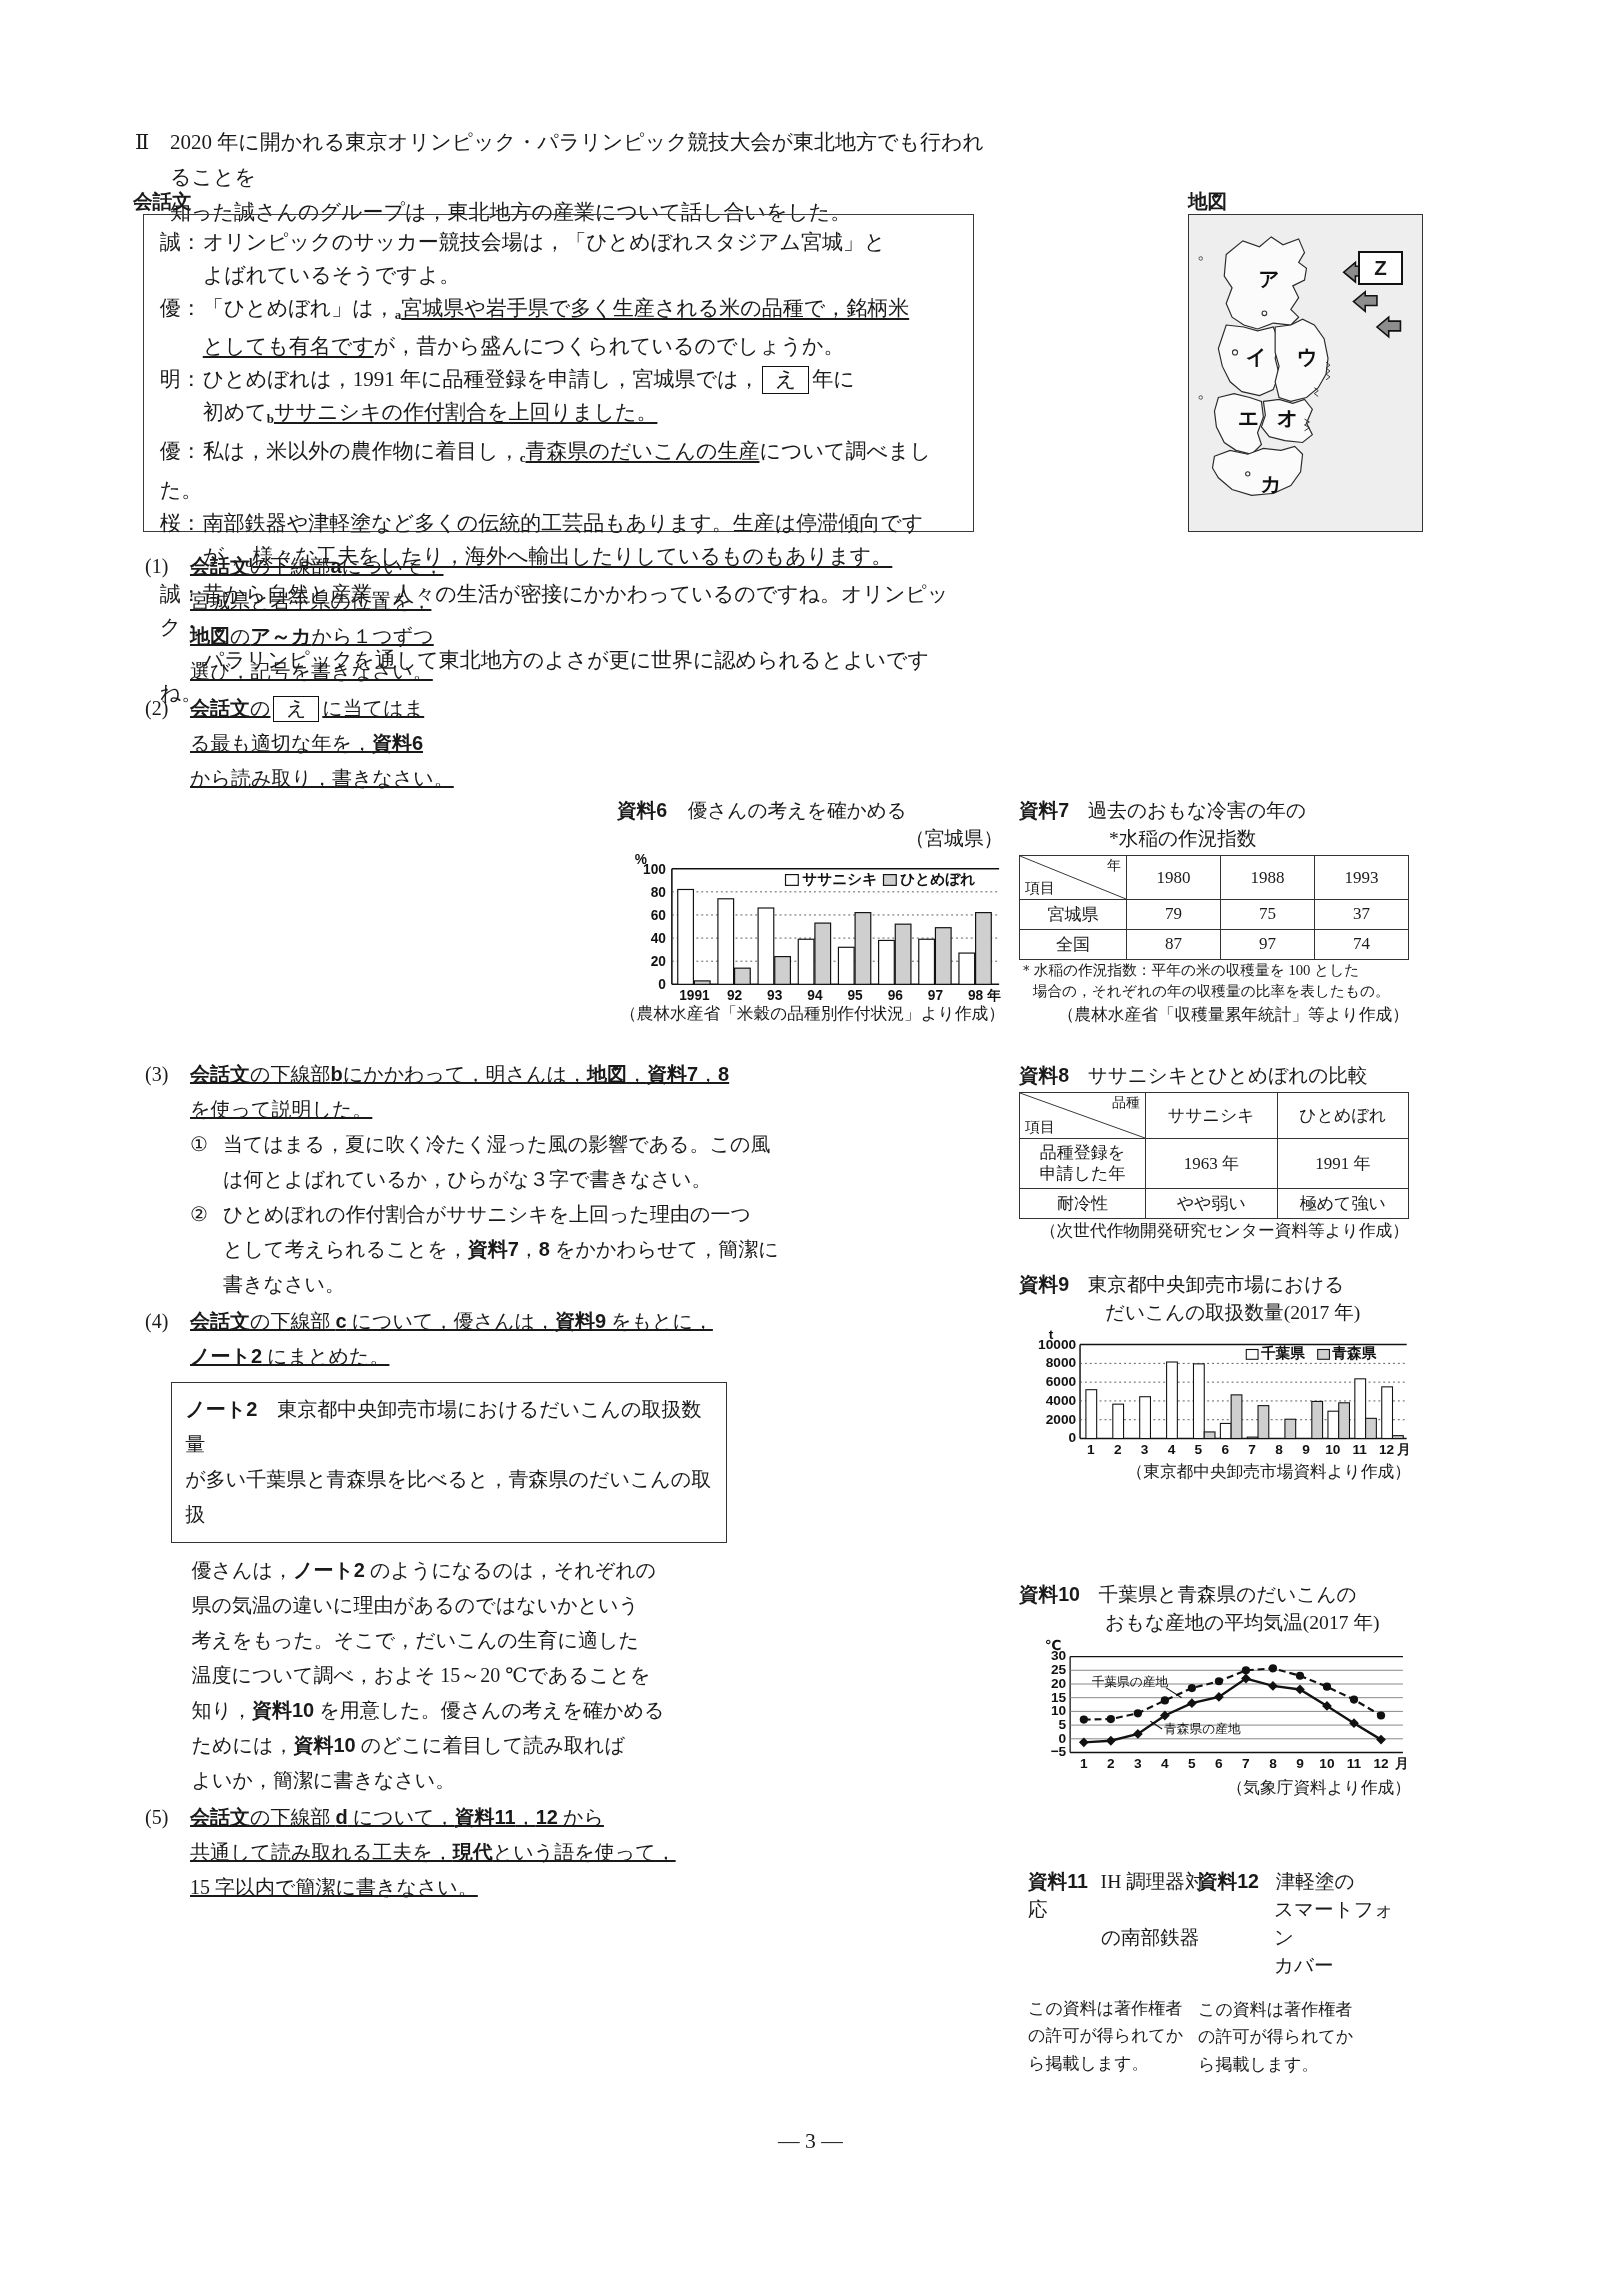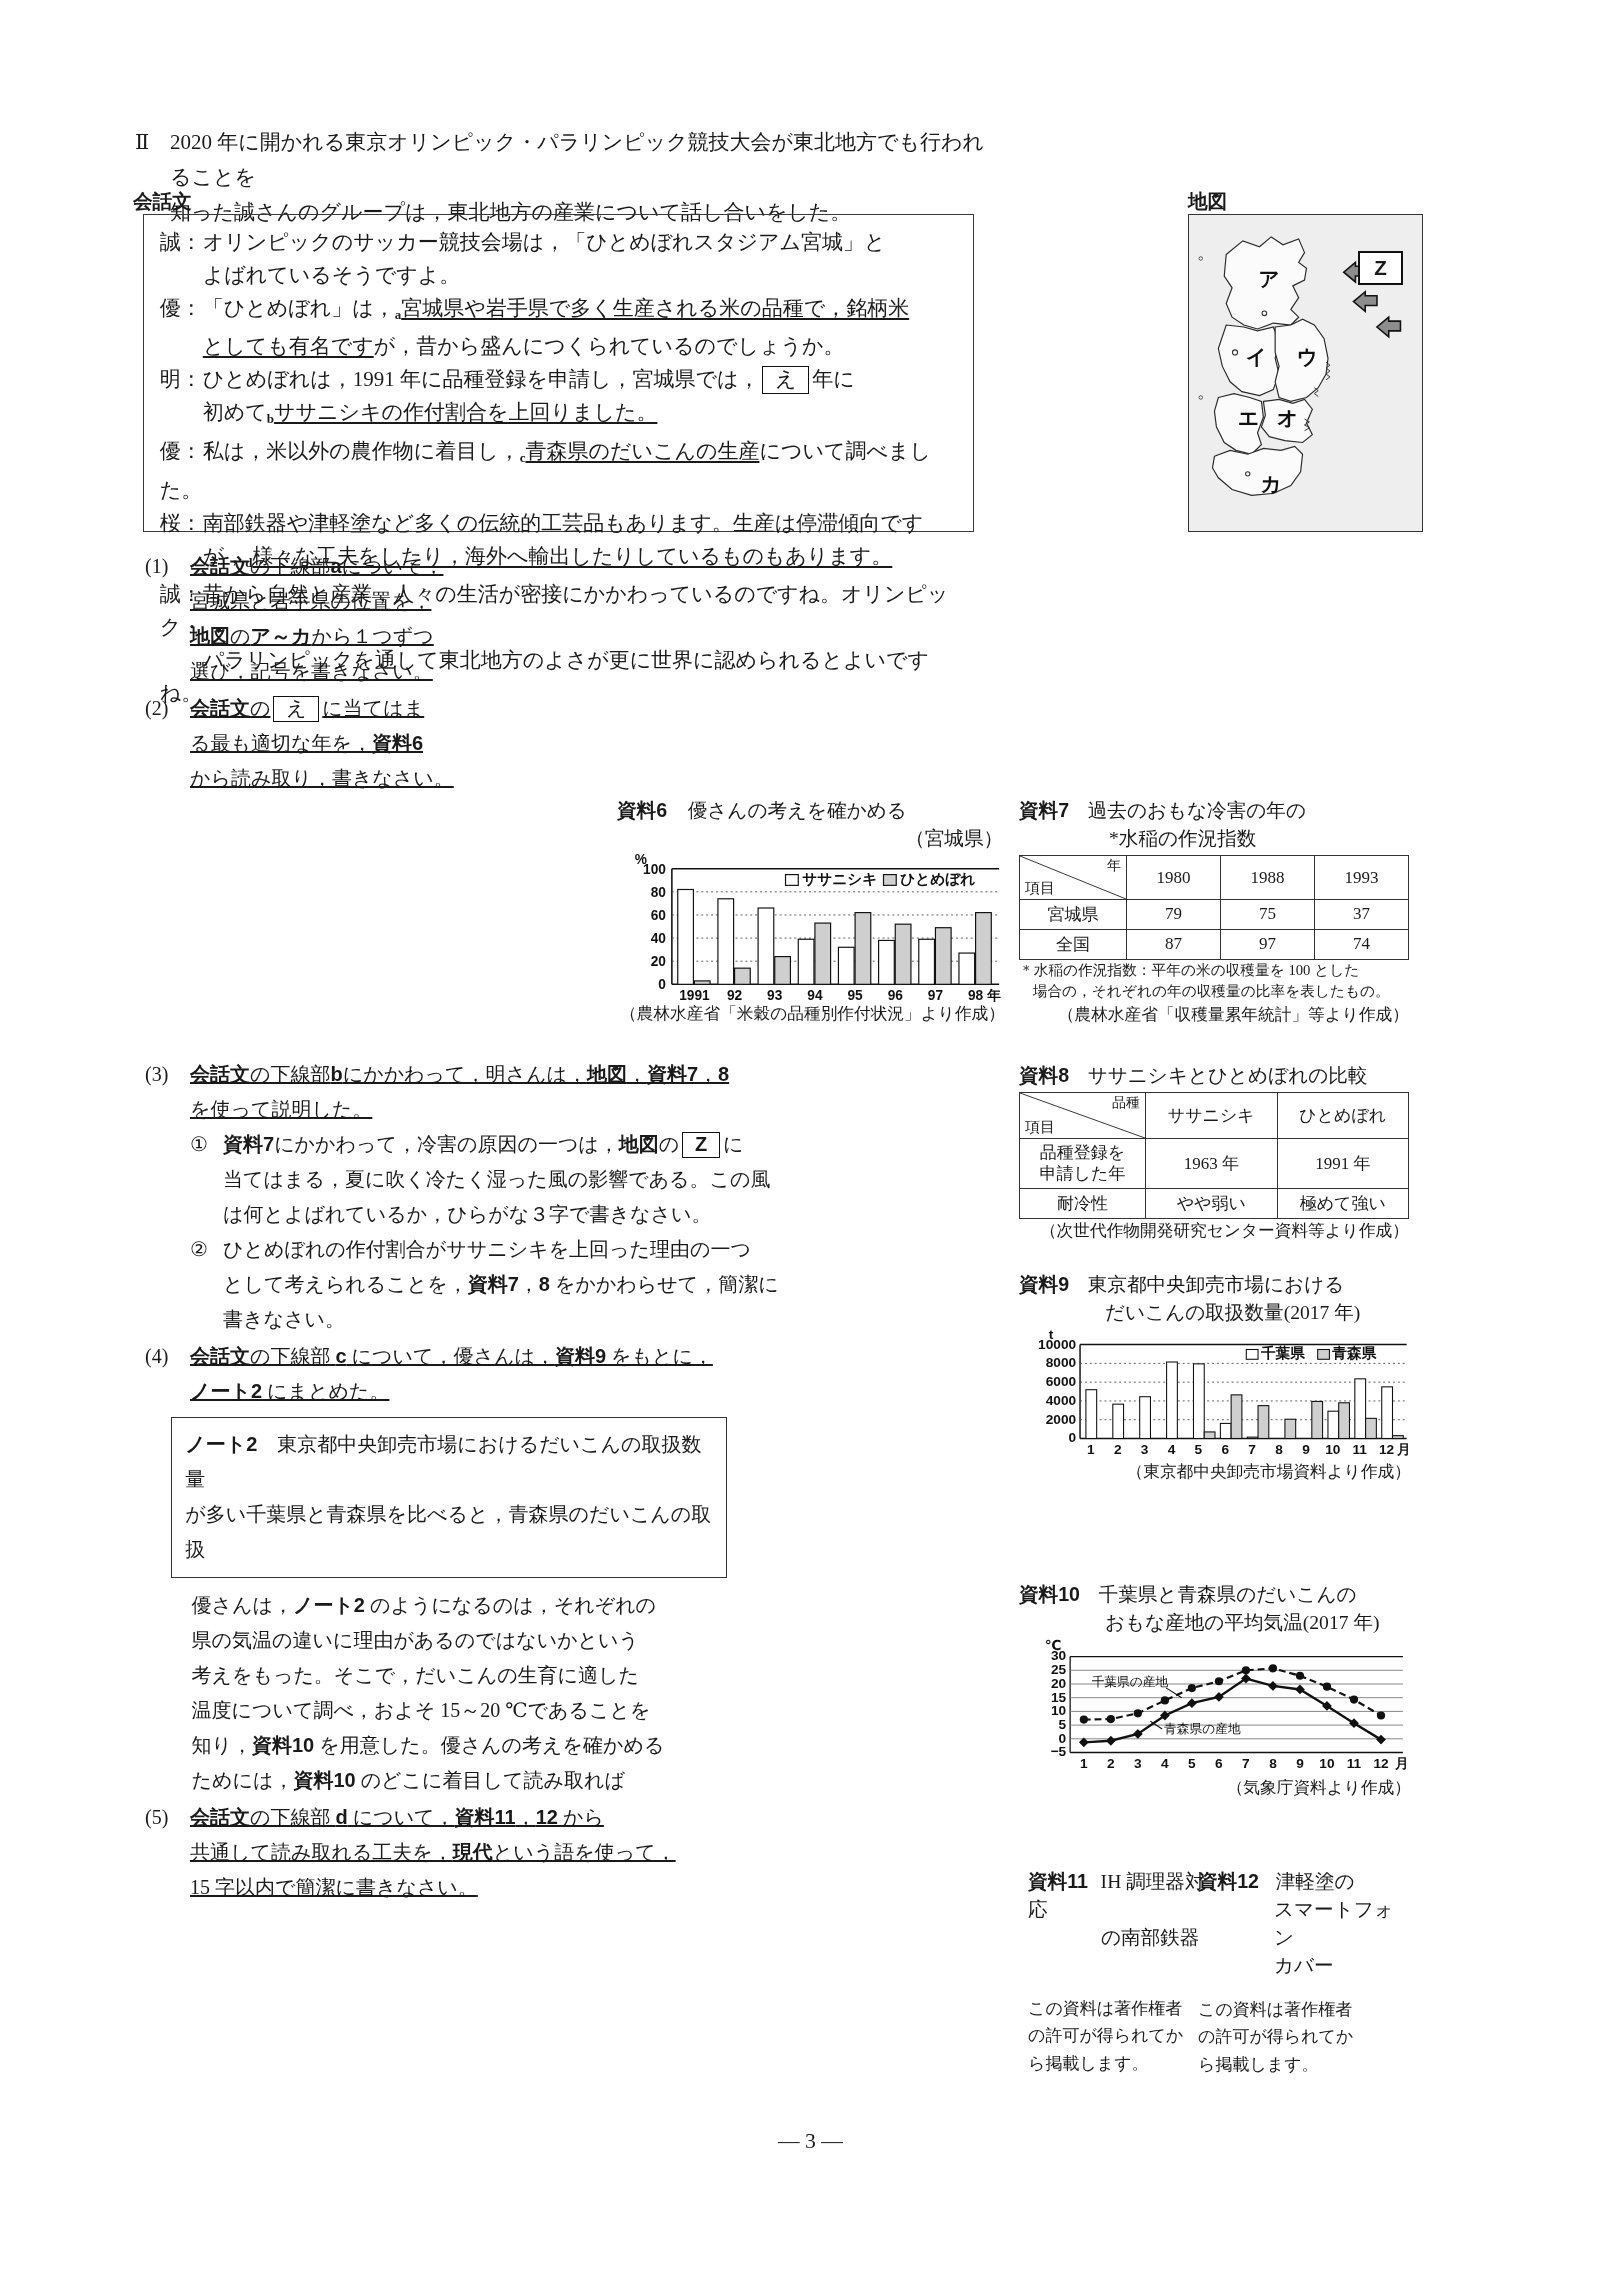--- a/index.html
+++ b/index.html
@@ -166,21 +166,20 @@
 
     <div class="q">
       <span class="qn">(3)</span>
       <div class="qb" style="margin-left:45px;">
         <div><span class="bold sans">会話文</span>の下線部<span class="bold sans">b</span>にかかわって，明さんは，<span class="bold sans">地図</span>，<span class="bold sans">資料7</span>，<span class="bold sans">8</span></div>
         <div>を使って説明した。</div>
       </div>
       <div class="sq" style="margin-left:45px;">
         <span class="sqn">①</span>
         <div class="sqb">
-          <div><span class="bold sans">資料7</span>にかかわって，冷害の原因の一つは，<span class="bold sans">地図</span>の<span class="boxchar sans" style="font-weight:bold;">Z</span>に</div>
           <div>当てはまる，夏に吹く冷たく湿った風の影響である。この風</div>
           <div>は何とよばれているか，ひらがな３字で書きなさい。</div>
         </div>
       </div>
       <div class="sq" style="margin-left:45px;">
         <span class="sqn">②</span>
         <div class="sqb">
           <div>ひとめぼれの作付割合がササニシキを上回った理由の一つ</div>
           <div>として考えられることを，<span class="bold sans">資料7</span>，<span class="bold sans">8</span> をかかわらせて，簡潔に</div>
           <div>書きなさい。</div>
@@ -201,20 +200,21 @@
       <div>が多い千葉県と青森県を比べると，青森県のだいこんの取扱</div>
     </div>
 
     <div id="note-after" style="width:519px;margin-left:25.5px;">
       <div style="text-indent:1.05em;">優さんは，<span class="bold sans">ノート2</span> のようになるのは，それぞれの</div>
       <div>県の気温の違いに理由があるのではないかという</div>
       <div>考えをもった。そこで，だいこんの生育に適した</div>
       <div>温度について調べ，およそ 15～20 ℃であることを</div>
       <div>知り，<span class="bold sans">資料10</span> を用意した。優さんの考えを確かめる</div>
       <div>ためには，<span class="bold sans">資料10</span> のどこに着目して読み取れば</div>
+      <div>よいか，簡潔に書きなさい。</div>
     </div>
 
     <div class="q" style="margin-left:0;margin-top:2px;width:549px;">
       <span class="qn">(5)</span>
       <div class="qb" style="margin-left:45px;">
         <div><span class="bold sans">会話文</span>の下線部 <span class="bold sans">d</span> について，<span class="bold sans">資料11</span>，<span class="bold sans">12</span> から</div>
         <div>共通して読み取れる工夫を，<span class="bold sans">現代</span>という語を使って，</div>
         <div>15 字以内で簡潔に書きなさい。</div>
       </div>
     </div>

